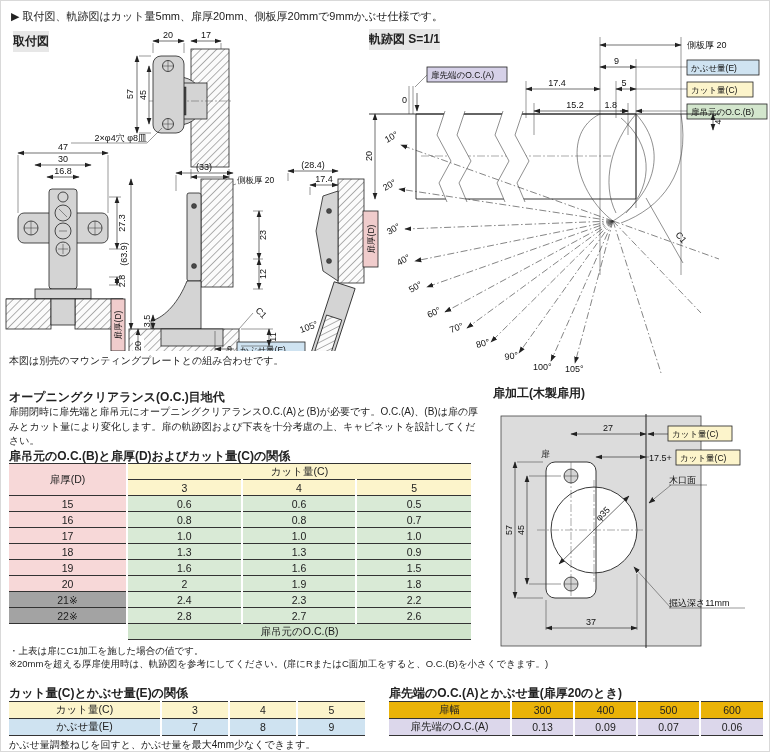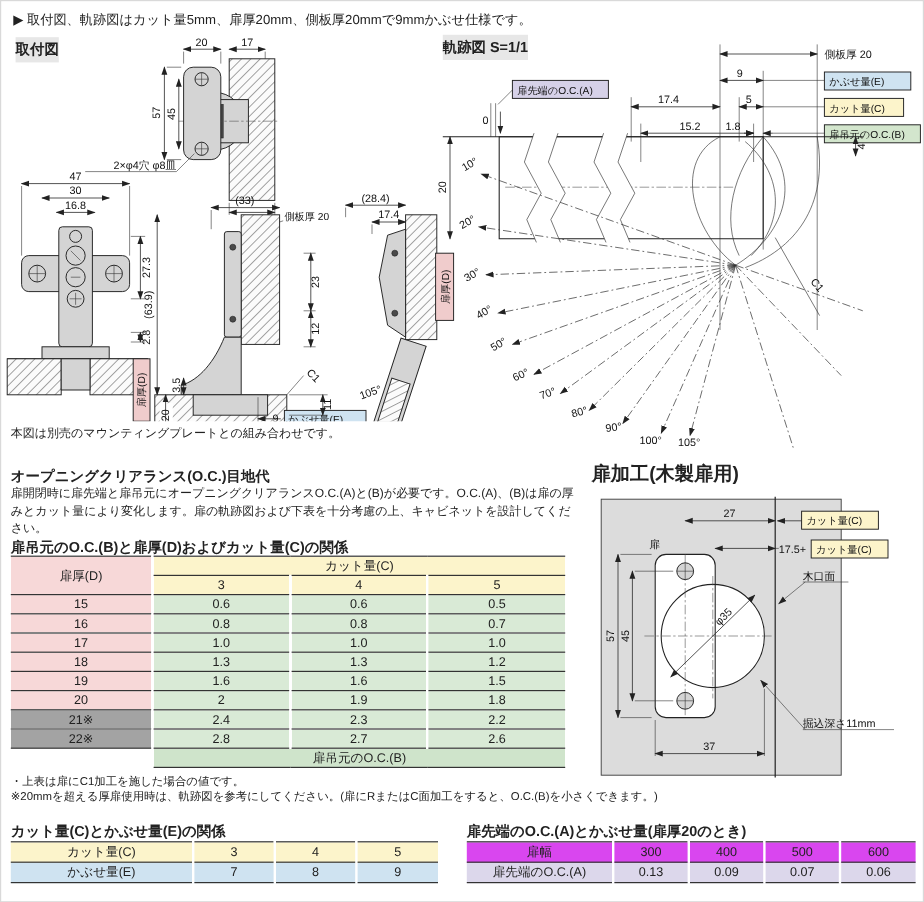--- a/index.html
+++ b/index.html
@@ -16,21 +16,21 @@
   table{border-collapse:collapse;table-layout:fixed;}
   .oc-table{width:462px;font-size:10.5px;border-top:1px solid #333;}
   .oc-table td{border-bottom:1px solid #333;border-right:2px solid #fff;text-align:center;height:15px;padding:0;overflow:hidden;}
   .oc-table td:last-child{border-right:none;}
   .mini{font-size:10.5px;border-top:1px solid #333;}
   .mini td{border-bottom:1px solid #333;border-right:2px solid #fff;text-align:center;height:16px;padding:0;}
   .mini td:last-child{border-right:none;}
   .c-pink{background:#f7d8d8;} .c-pink2{background:#a3a3a3;}
   .c-yel{background:#fcf4cb;} .c-grn{background:#d9ead6;} .c-grn2{background:#cfe4cb;}
   .c-none{background:#fff;border-bottom:none !important;}
-  .c-blue{background:#cfe3f1;} .c-gray{background:#d946ef;} .c-lav{background:#dcd7eb;}
+  .c-blue{background:#cfe3f1;} .c-gray{background:#eab308;} .c-lav{background:#dcd7eb;}
   svg text{font-size:9px;fill:#111;}
   svg text.sm{font-size:8.5px;}
   .dim{stroke:#333;stroke-width:.7;fill:none;}
   .ext{stroke:#333;stroke-width:.5;fill:none;}
   .out{stroke:#222;stroke-width:.9;fill:none;}
   .part{fill:#d4d4d4;stroke:#222;stroke-width:.8;}
   .dark{fill:#4a4a4a;stroke:#222;stroke-width:.5;}
   .hat{fill:url(#hatch);stroke:#222;stroke-width:.8;}
   .dd{stroke:#333;stroke-width:.6;fill:none;stroke-dasharray:7 2.5 1.5 2.5;}
   .cl{stroke:#555;stroke-width:.5;fill:none;stroke-dasharray:8 2 2 2;}
@@ -333,21 +333,21 @@
     <tr>
           <td class="c-pink">17</td>
           <td class="c-grn">1.0</td>
           <td class="c-grn">1.0</td>
           <td class="c-grn">1.0</td>
         </tr>
     <tr>
           <td class="c-pink">18</td>
           <td class="c-grn">1.3</td>
           <td class="c-grn">1.3</td>
-          <td class="c-grn">1.2</td>
+          <td class="c-grn">0.9</td>
         </tr>
     <tr>
           <td class="c-pink">19</td>
           <td class="c-grn">1.6</td>
           <td class="c-grn">1.6</td>
           <td class="c-grn">1.5</td>
         </tr>
     <tr>
           <td class="c-pink">20</td>
           <td class="c-grn">2</td>
@@ -369,21 +369,21 @@
     <tr>
       <td class="c-none"></td>
       <td class="c-grn2" colspan="3">扉吊元のO.C.(B)</td>
     </tr>
   </tbody>
     </table>
 
   <div class="abs note" style="left:8px;top:644px">・上表は扉にC1加工を施した場合の値です。</div>
   <div class="abs note" style="left:8px;top:657px">※20mmを超える厚扉使用時は、軌跡図を参考にしてください。(扉にRまたはC面加工をすると、O.C.(B)を小さくできます。)</div>
 
-  <div class="abs h3" style="left:492px;top:384px;font-size:16px">扉加工(木製扉用)</div>
+  <div class="abs h3" style="left:492px;top:384px;font-size:12px">扉加工(木製扉用)</div>
   <svg class="abs" style="left:492px;top:403px" width="276" height="272" viewBox="0 0 276 272">
     <rect x="8" y="12" width="200" height="230" fill="#dcdcdc" stroke="#444" stroke-width=".8"></rect>
     <line x1="153" y1="10" x2="153" y2="244" stroke="#222" stroke-width="1"></line>
     <circle cx="101" cy="126" r="43" fill="#fff" stroke="none"></circle>
     <rect x="53" y="58" width="50" height="136" rx="9" fill="#fff" stroke="none"></rect>
     <circle cx="101" cy="126" r="43" fill="none" stroke="#222" stroke-width=".9"></circle>
     <rect x="53" y="58" width="50" height="136" rx="9" fill="none" stroke="#222" stroke-width=".9"></rect>
     <line class="cl" x1="44" y1="126" x2="150" y2="126"></line>
     <line class="cl" x1="78" y1="58" x2="78" y2="194"></line>
     <line class="cl" x1="101" y1="76" x2="101" y2="178"></line>
@@ -442,20 +442,21 @@
       <td class="c-yel">5</td>
     </tr>
     <tr>
       <td class="c-blue">かぶせ量(E)</td>
       <td class="c-blue">7</td>
       <td class="c-blue">8</td>
       <td class="c-blue">9</td>
     </tr>
   </tbody>
     </table>
+  <div class="abs note" style="left:8px;top:737px;font-size:10px">かぶせ量調整ねじを回すと、かぶせ量を最大4mm少なくできます。</div>
 
   <div class="abs h3" style="left:388px;top:684px">扉先端のO.C.(A)とかぶせ量(扉厚20のとき)</div>
   <table class="mini abs" style="left:388px;top:700px;width:374px">
     <colgroup>
         <col style="width:122px">
         <col>
         <col>
         <col>
         <col>
       </colgroup>

